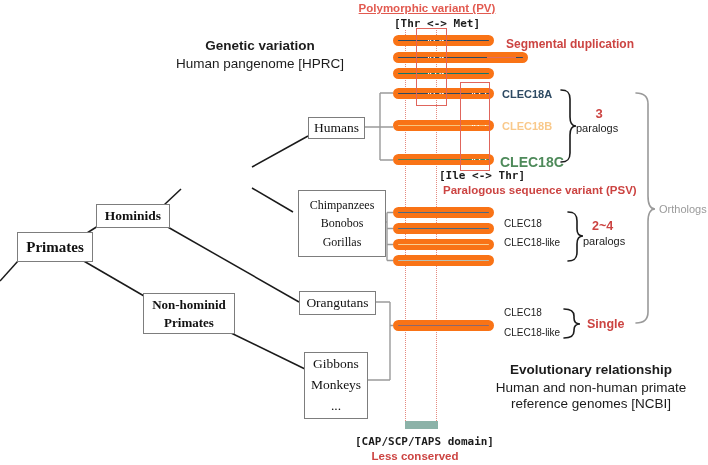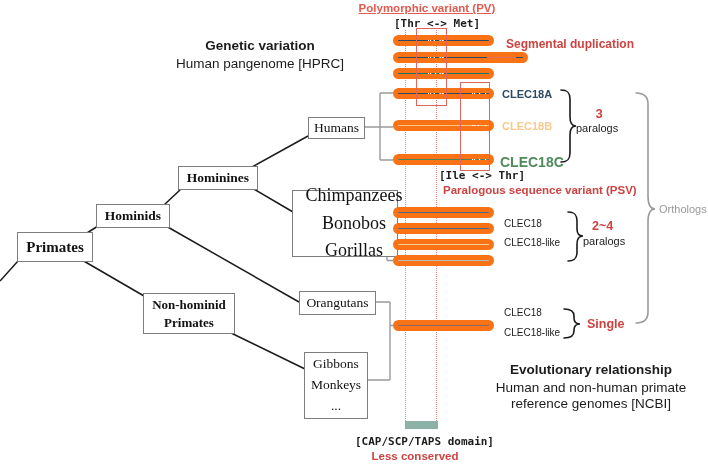--- a/index.html
+++ b/index.html
@@ -64,31 +64,28 @@
   <div class="t pvred ctr" style="left:354px;top:2px;width:146px;font-size:11.5px;text-decoration:underline;">Polymorphic variant (PV)</div>
   <div class="t mono ctr" style="left:391px;top:17px;width:92px;font-size:11px;">[Thr &lt;-&gt; Met]</div>
   <div class="t red" style="left:506px;top:37px;font-size:12px;">Segmental duplication</div>
 
   <div class="serifbox bold" style="left:17px;top:232px;width:74px;height:28px;font-size:15px;">
     <span>Primates</span>
     </div>
   <div class="serifbox bold" style="left:96px;top:204px;width:72px;height:22px;font-size:13.5px;">
     <span>Hominids</span>
     </div>
-  <div class="serifbox bold" style="left:178px;top:166px;width:78px;height:22px;font-size:13.5px;">
-    <span>Hominines</span>
-    </div>
   <div class="serifbox bold" style="left:143px;top:293px;width:90px;height:39px;font-size:13px;line-height:1.35;">
     <span>Non-hominid</span>
     <span>Primates</span>
     </div>
   <div class="serifbox" style="left:308px;top:117px;width:55px;height:20px;font-size:13.5px;">
     <span>Humans</span>
     </div>
-  <div class="serifbox" style="left:292px;top:190px;width:86px;height:65px;font-size:18px;line-height:1.55;padding-left:18px;">
+  <div class="serifbox" style="left:298px;top:190px;width:86px;height:65px;font-size:12px;line-height:1.55;">
     <span>Chimpanzees</span>
     <span>Bonobos</span>
     <span>Gorillas</span>
     </div>
   <div class="serifbox" style="left:299px;top:291px;width:75px;height:22px;font-size:13.5px;">
     <span>Orangutans</span>
     </div>
   <div class="serifbox" style="left:304px;top:352px;width:62px;height:65px;font-size:13.5px;line-height:1.55;">
     <span>Gibbons</span>
     <span>Monkeys</span>

